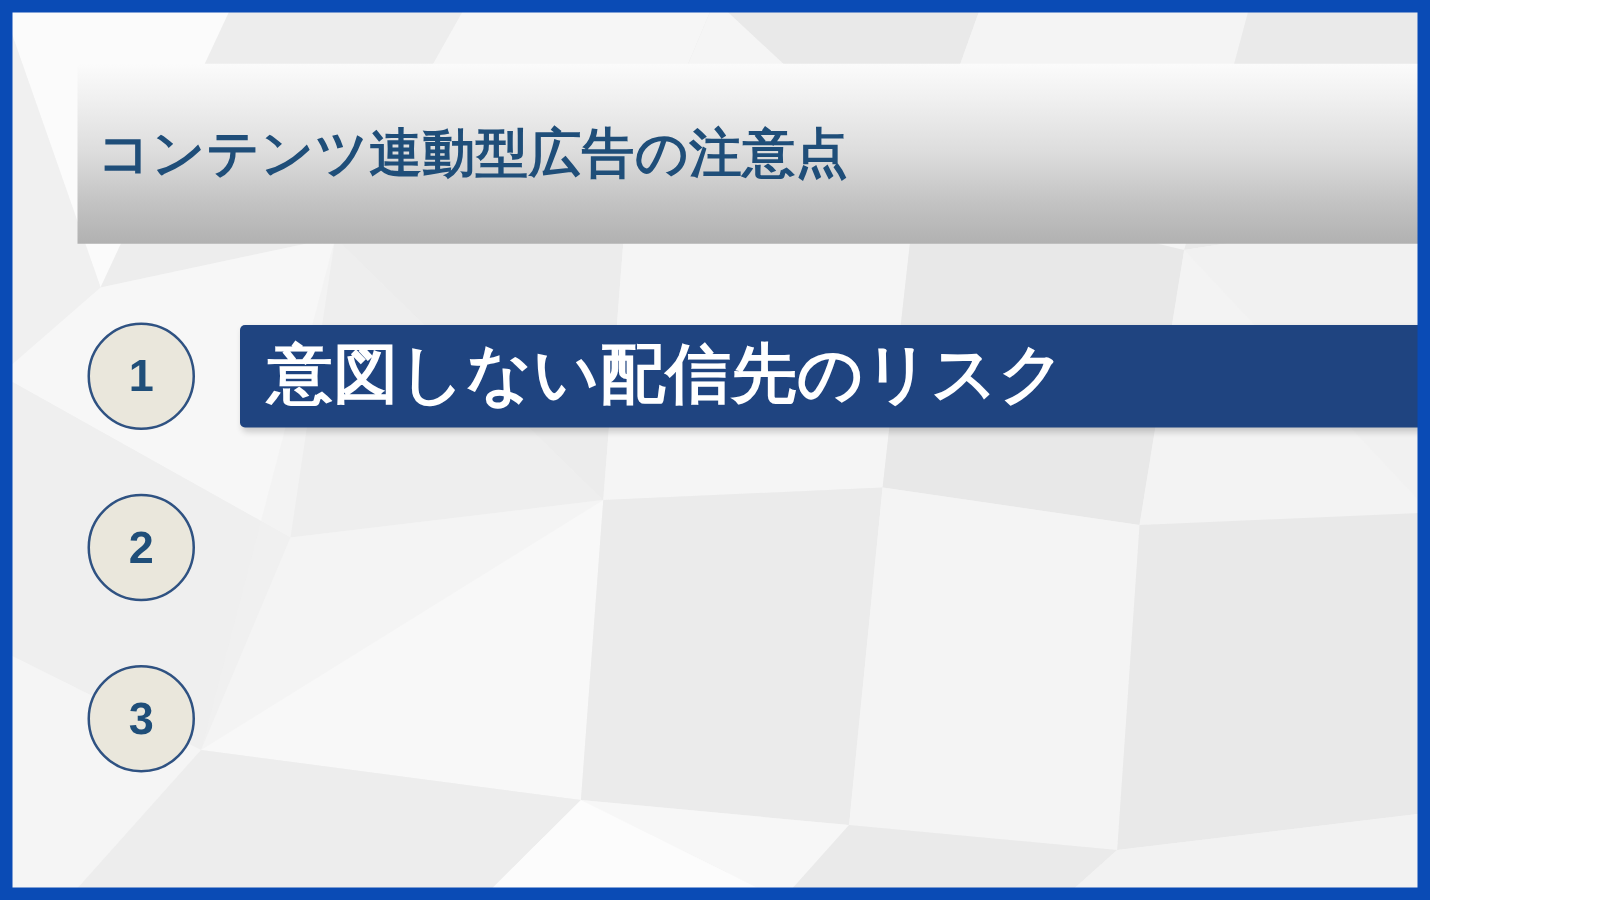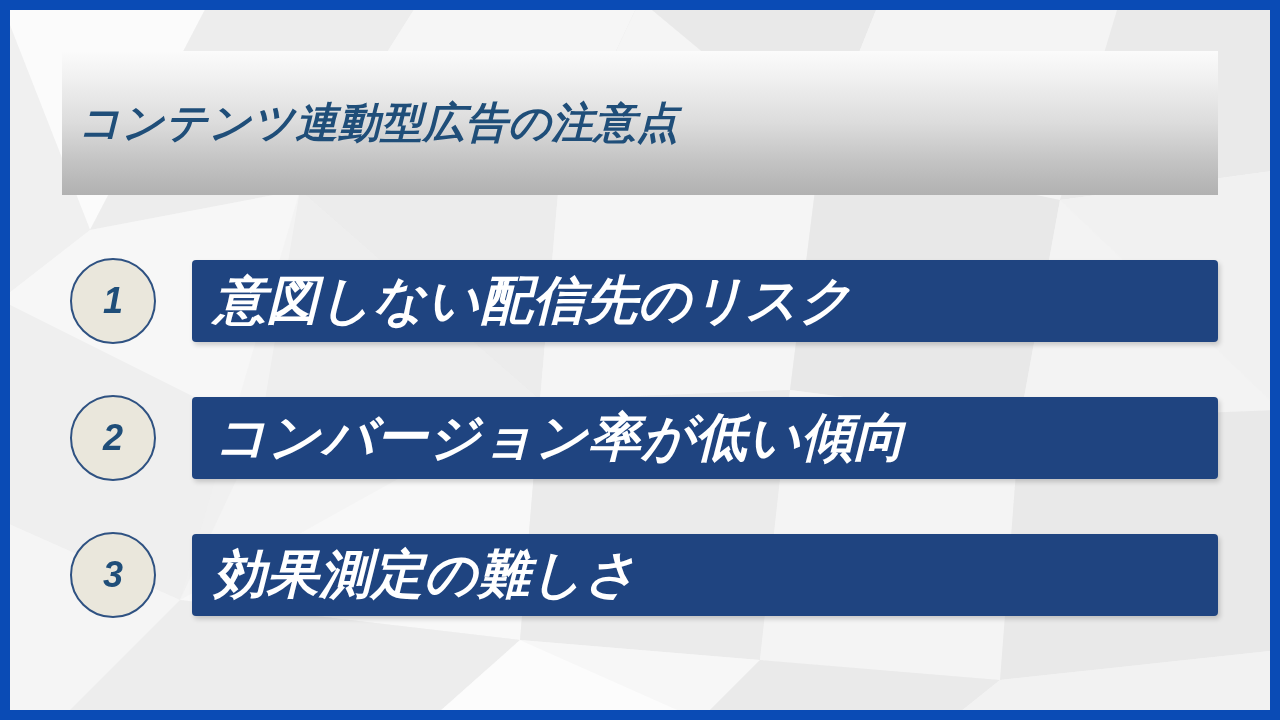--- a/index.html
+++ b/index.html
@@ -7,26 +7,25 @@
     margin: 0;
     padding: 0;
     background: #ffffff;
   }
   body {
     font-family: "Liberation Sans", "DejaVu Sans", sans-serif;
   }
 
   .slide {
     position: relative;
-    width: 1280px;
+    width: 1144px;
     height: 720px;
     overflow: hidden;
     background: #fdba74;
     box-sizing: border-box;
-    font-style: italic;
   }
 
   
   .bg-poly {
     position: absolute;
     inset: 0;
     width: 100%;
     height: 100%;
     display: block;
   }
@@ -165,29 +164,23 @@
 
     <div class="row row-1">
       <div class="num-circle">1</div>
       <div class="bar">
         <span class="bar-text">意図しない配信先のリスク</span>
       </div>
     </div>
 
     <div class="row row-2">
       <div class="num-circle">2</div>
-      <div class="bar">
-        <span class="bar-text">コンバージョン率が低い傾向</span>
-      </div>
     </div>
 
     <div class="row row-3">
       <div class="num-circle">3</div>
-      <div class="bar">
-        <span class="bar-text">効果測定の難しさ</span>
-      </div>
     </div>
 
   </div>
 
   <div class="frame"></div>
 
 </div>
 
 </body></html>

